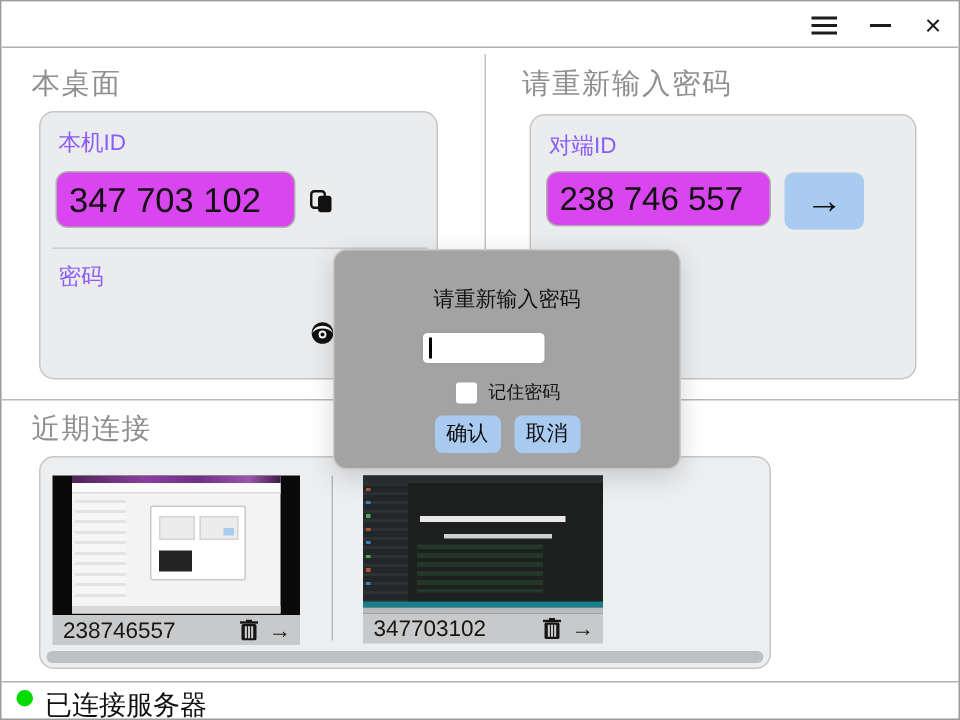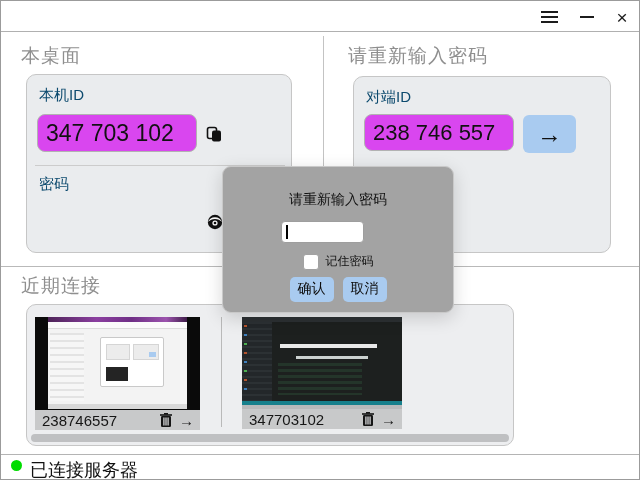--- a/index.html
+++ b/index.html
@@ -13,21 +13,21 @@
   .titlebar { position:absolute; left:0; top:0; width:638px; height:31px; background:#fff; border-bottom:1px solid #b0b0b0; }
   .tb-btn { position:absolute; top:5px; width:22px; height:22px; display:flex; align-items:center; justify-content:center; cursor:default; }
   .hamburger { display:flex; flex-direction:column; justify-content:space-between; width:17px; height:12px; }
   .hamburger span { display:block; height:1.6px; background:#1c1c1c; }
   .min-line { width:14px; height:1.8px; background:#1c1c1c; }
   .close-glyph { font-size:19px; color:#1c1c1c; line-height:1; font-weight:400; }
   
   .sec-heading { position:absolute; font-size:19px; color:#8f8f8f; letter-spacing:1px; }
   
   .card { position:absolute; background:#eaecee; border:1px solid #c6c6c6; border-radius:10px; }
-  .fld-label { position:absolute; font-size:15px; color:#0c4a6e; }
+  .fld-label { position:absolute; font-size:15px; color:#8b5cf6; }
   .txt-input { position:absolute; background:#d946ef; border:1px solid #b2b2b2; border-radius:8px; color:#111; display:flex; align-items:center; padding-left:8px; overflow:hidden; }
   .divider-h { position:absolute; height:1px; background:#cccccc; }
   .divider-v { position:absolute; width:1px; background:#c3c3c3; }
   .icon-btn { position:absolute; display:flex; align-items:center; justify-content:center; }
   .connect-btn { position:absolute; background:#a9cbf0; border-radius:6px; display:flex; align-items:center; justify-content:center; font-size:25px; color:#111; }
   
   .thumb { position:absolute; }
   .thumb-bar { position:absolute; left:0; right:0; bottom:0; height:20px; background:#c8c9ca; display:flex; align-items:center; }
   .thumb-id { font-size:15px; color:#161616; padding-left:7px; flex:1; }
   .thumb-icons { display:flex; align-items:center; gap:7px; padding-right:6px; }

